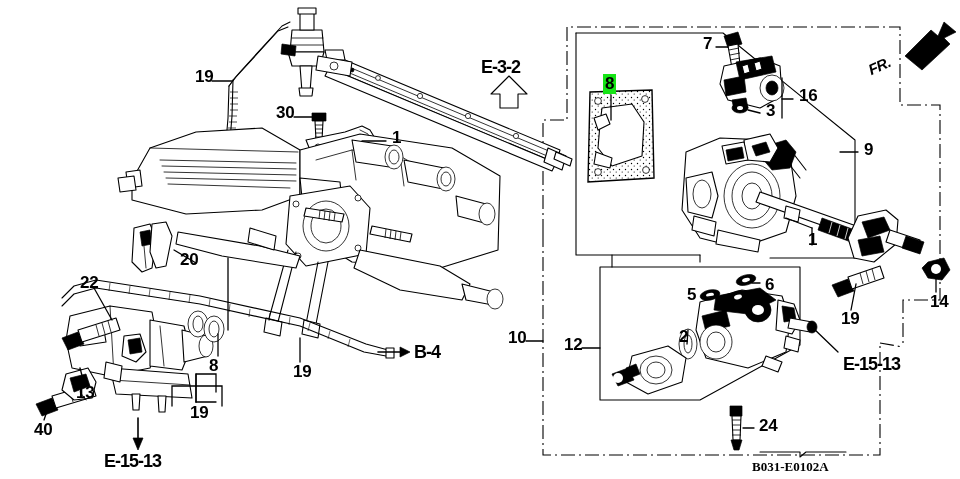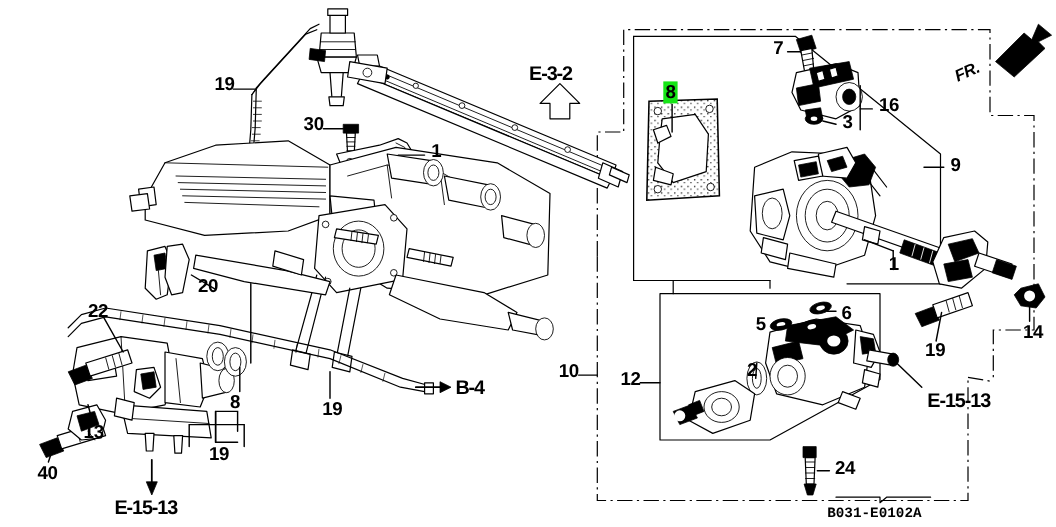--- a/index.html
+++ b/index.html
@@ -10,21 +10,21 @@
   .callout{
     position:absolute;font-family:"Liberation Sans",sans-serif;
     font-weight:bold;color:#000;white-space:nowrap;line-height:1;
     letter-spacing:-0.3px;
   }
   .num{font-size:17px;}
   .ref{font-size:18px;letter-spacing:-1.0px;}
   .frlab{font-size:15px;font-style:italic;letter-spacing:-0.5px;
          transform:rotate(-24deg);transform-origin:left bottom;}
   .hl{background:#16e516;padding:0px 2px 1px 2px;color:#000;}
-  .code{position:absolute;font-family:Liberation Mono, monospace;
+  .code{position:absolute;font-family:Liberation Serif, serif;
         font-weight:bold;font-size:13px;letter-spacing:0px;color:#000;}
 </style>
 </head>
 <body>
 
 <div id="stage">
 
 <svg id="diagram" viewBox="0 0 960 479">
   <defs>
     <style>

